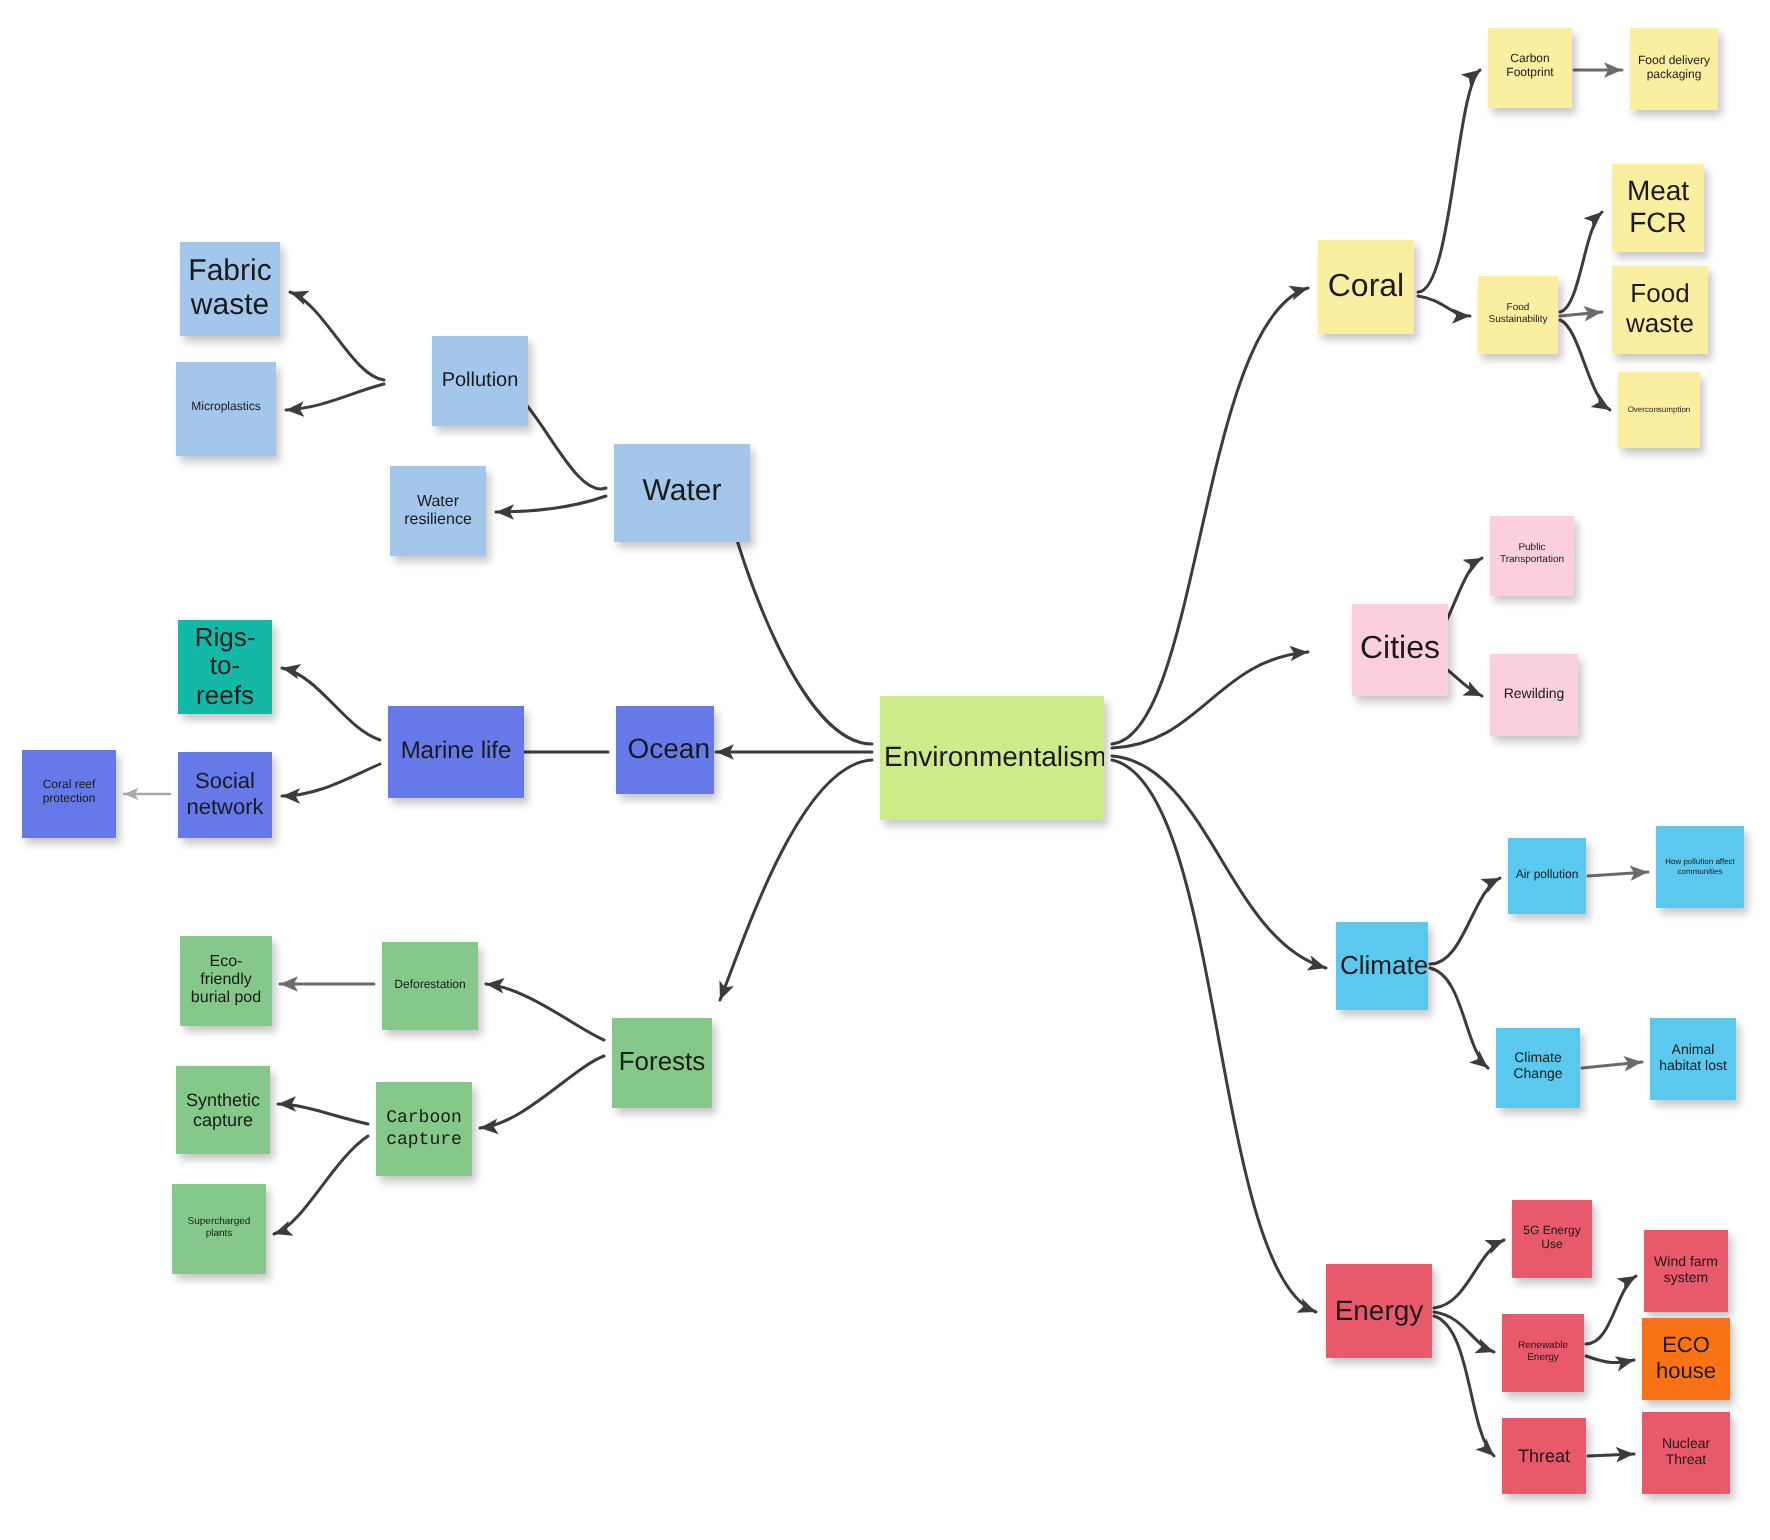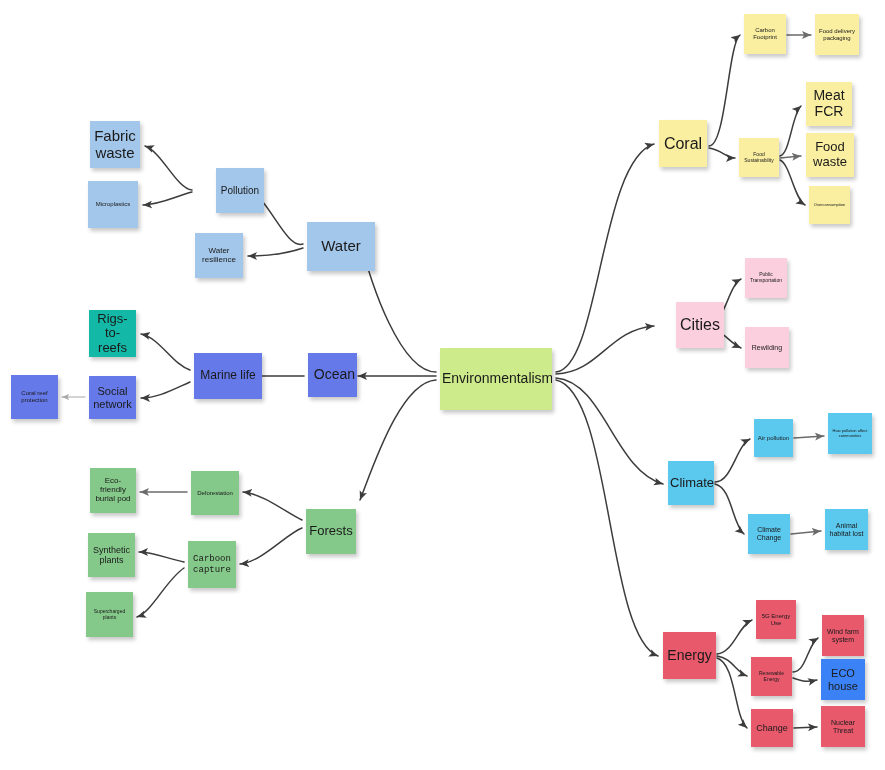--- a/index.html
+++ b/index.html
@@ -123,25 +123,25 @@
       </div>
       <div class="node" style="left: 756px; top: 600px; width: 40px; height: 39px; background: rgb(232, 89, 108); font-size: 6px;">
         <span>5G Energy Use</span>
       </div>
       <div class="node" style="left: 751px; top: 657px; width: 41px; height: 39px; background: rgb(232, 89, 108); font-size: 5px;">
         <span>Renewable Energy</span>
       </div>
       <div class="node" style="left: 822px; top: 615px; width: 42px; height: 41px; background: rgb(232, 89, 108); font-size: 7px;">
         <span>Wind farm system</span>
       </div>
-      <div class="node" style="left: 821px; top: 659px; width: 44px; height: 41px; background: #3b82f6; font-size: 11px;">
+      <div class="node" style="left: 821px; top: 659px; width: 44px; height: 41px; background: #f97316; font-size: 11px;">
         <span>ECO house</span>
       </div>
       <div class="node" style="left: 751px; top: 709px; width: 42px; height: 38px; background: rgb(232, 89, 108); font-size: 9px;">
-        <span>Change</span>
+        <span>Threat</span>
       </div>
       <div class="node" style="left: 821px; top: 706px; width: 44px; height: 41px; background: rgb(232, 89, 108); font-size: 7px;">
         <span>Nuclear Threat</span>
       </div>
       <div class="node" style="left: 307px; top: 222px; width: 68px; height: 49px; background: rgb(163, 199, 234); font-size: 15px;">
         <span>Water</span>
       </div>
       <div class="node" style="left: 196px; top: 168px; width: 48px; height: 45px; background: rgb(163, 199, 234); font-size: 10px; margin-left: 20px;">
         <span>Pollution</span>
       </div>
@@ -175,19 +175,19 @@
       <div class="node" style="left: 191px; top: 471px; width: 48px; height: 44px; background: rgb(133, 201, 138); font-size: 6px;">
         <span>Deforestation</span>
       </div>
       <div class="node" style="left: 90px; top: 468px; width: 46px; height: 45px; background: rgb(133, 201, 138); font-size: 8px;">
         <span>Eco-friendly burial pod</span>
       </div>
       <div class="node" style="left: 188px; top: 541px; width: 48px; height: 47px; background: rgb(133, 201, 138); font-size: 9px; font-family: Liberation Mono, monospace;">
         <span>Carboon capture</span>
       </div>
       <div class="node" style="left: 88px; top: 533px; width: 47px; height: 44px; background: rgb(133, 201, 138); font-size: 9px;">
-        <span>Synthetic plants</span>
+        <span>Synthetic capture</span>
       </div>
       <div class="node" style="left: 86px; top: 592px; width: 47px; height: 45px; background: rgb(133, 201, 138); font-size: 5px;">
         <span>Supercharged plants</span>
       </div>
     </div>
 </div>
 
 </body></html>

